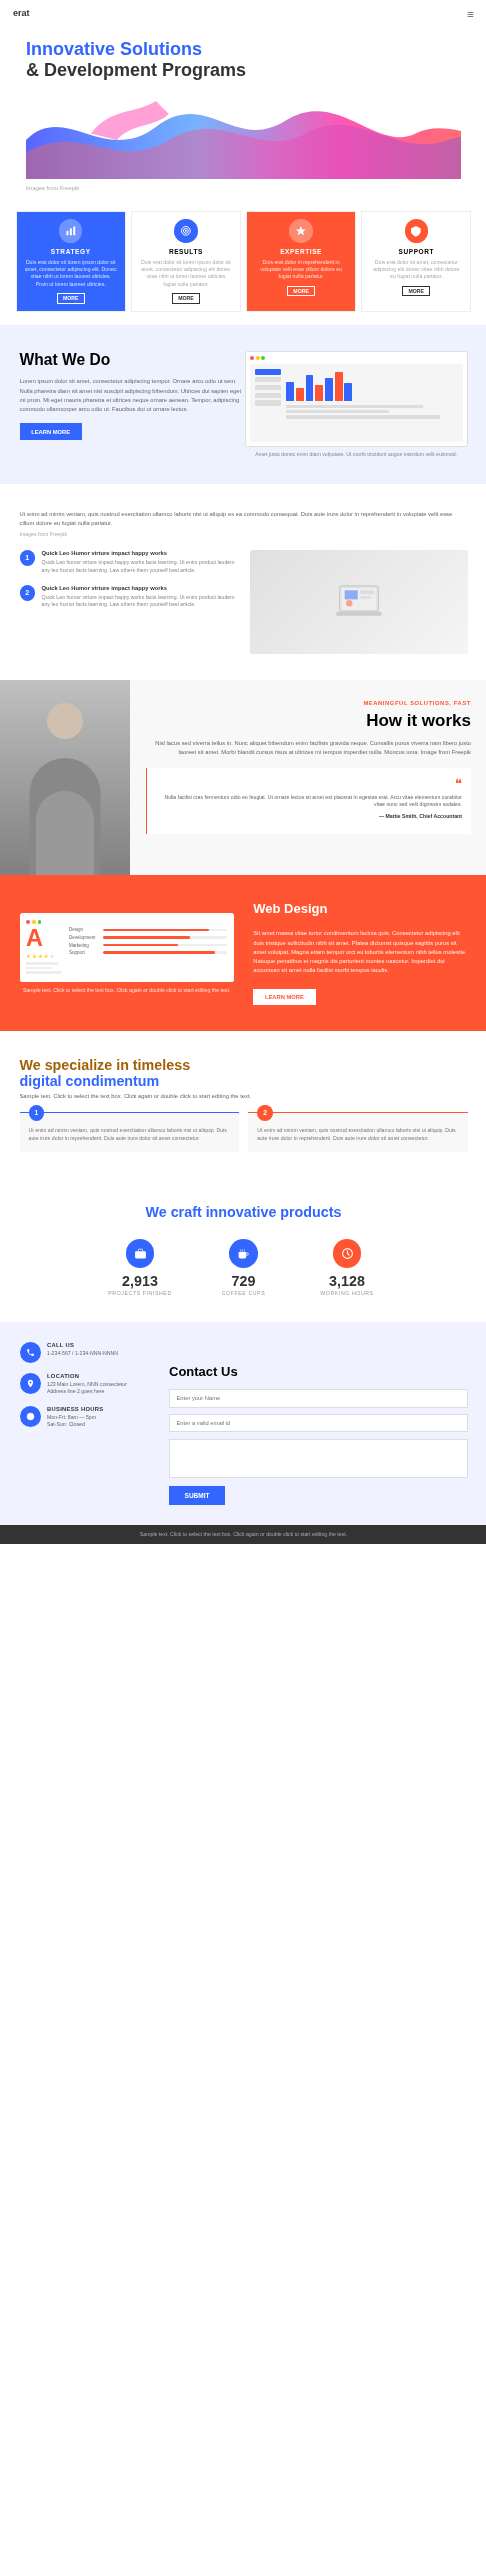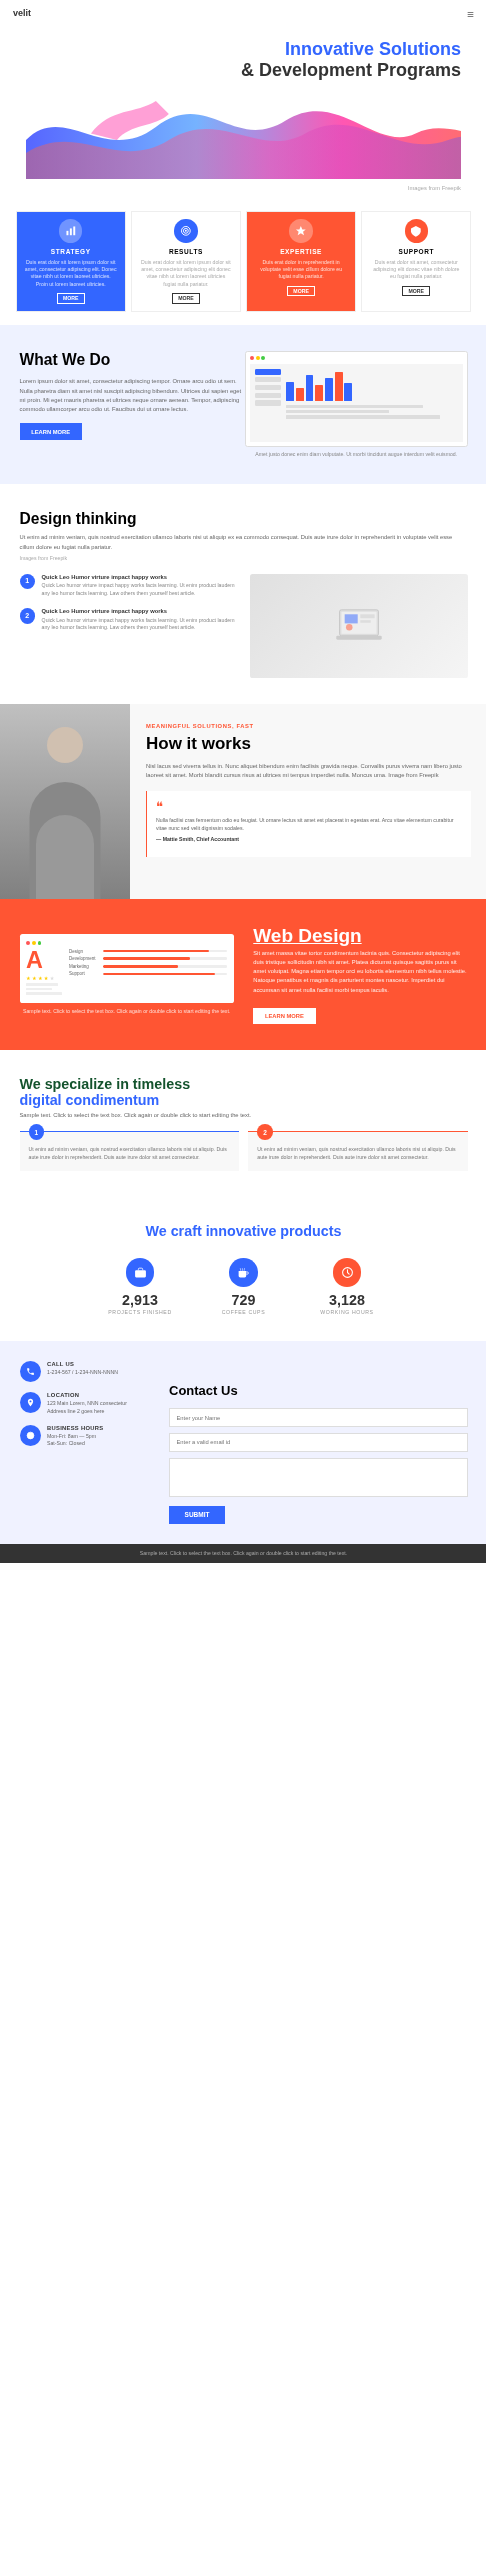--- a/index.html
+++ b/index.html
@@ -4,21 +4,21 @@
   <style>
     * { box-sizing: border-box; margin: 0; padding: 0; }
     body { font-family: Arial, sans-serif; width: 487px; background: #fff; overflow-x: hidden; }
 
     
     .header { display: flex; justify-content: space-between; align-items: center; padding: 6.5px 13px; }
     .logo { font-weight: bold; font-size: 9px; color: #333; }
     .hamburger { font-size: 11.7px; cursor: pointer; color: #555; }
 
     
-    .hero { text-align: right; padding: 13px 26px 6.5px; }
+    .hero { text-align: left; padding: 13px 26px 6.5px; }
     .hero h1 { font-size: 18px; font-weight: bold; }
     .hero h1 span { color: #3366ff; }
     .hero .image-credit { font-size: 5.8px; color: #aaa; margin-top: 2.6px; }
     .feature-card { width: 110px; padding: 7.8px; text-align: center; border: 0.6px solid #eee; position: relative; }
     .feature-card.blue-bg { background: #3366ff; color: #fff; }
     .feature-card.orange-bg { background: #ff5533; color: #fff; }
     .feature-card .icon-circle { width: 23.4px; height: 23.4px; border-radius: 50%; background: #fff; margin: 0 auto 5.2px; display: flex; align-items: center; justify-content: center; }
     .feature-card .icon-circle.blue { background: #3366ff; }
     .feature-card .icon-circle.orange { background: #ff5533; }
     .feature-card .icon-circle svg { width: 11.7px; height: 11.7px; }
@@ -58,21 +58,21 @@
     .design-thinking .subtitle { font-size: 5.8px; color: #666; line-height: 1.6; margin-bottom: 2.6px; }
     .design-thinking .image-credit { font-size: 5.2px; color: #aaa; margin-bottom: 13px; }
     .design-steps { display: flex; gap: 13px; }
     .design-steps-left { flex: 1; display: flex; flex-direction: column; gap: 10.4px; }
     .design-step { display: flex; gap: 6.5px; }
     .step-number { width: 15.6px; height: 15.6px; border-radius: 50%; background: #3366ff; color: #fff; display: flex; align-items: center; justify-content: center; font-size: 7.1px; font-weight: bold; flex-shrink: 0; }
     .step-content h4 { font-size: 5.8px; font-weight: bold; color: #333; margin-bottom: 2.6px; }
     .step-content p { font-size: 5.2px; color: #888; line-height: 1.5; }
     .design-steps-right { flex: 1; }
     .design-img-placeholder { width: 100%; height: 104px; background: #f0f0f0; border-radius: 2.6px; overflow: hidden; position: relative; }
-    .how-it-works-content { flex: 1; background: #f8f8f8; padding: 19.5px 16px; }
+    .how-it-works-content { flex: 1; background: #f8f8f8; padding: 19.5px 16px; text-align: right; }
     .how-it-works-content .label { font-size: 5.8px; font-weight: bold; color: #ff5533; text-transform: uppercase; letter-spacing: 0.6px; margin-bottom: 5.2px; }
     .how-it-works-content h2 { font-size: 17px; font-weight: bold; margin-bottom: 7.8px; }
     .how-it-works-content .desc { font-size: 5.8px; color: #666; line-height: 1.6; margin-bottom: 10.4px; }
     .testimonial { background: #fff; padding: 9px; border-left: 1.9px solid #ff5533; margin-bottom: 6.5px; }
     .testimonial .quote-icon { color: #ff5533; font-size: 13px; line-height: 1; }
     .testimonial p { font-size: 5.2px; color: #666; line-height: 1.5; margin: 3.9px 0; }
     .testimonial .author { font-size: 5.2px; font-weight: bold; color: #333; }
 
     
     .web-design { background: #ff5533; padding: 26px 19.5px; display: flex; gap: 19.5px; align-items: center; }
@@ -87,28 +87,28 @@
     .star { color: #ffcc00; font-size: 5.2px; }
     .web-mockup-lines { }
     .web-mockup-line { height: 2.6px; background: #eee; margin-bottom: 1.9px; border-radius: 0.6px; }
     .web-mockup-right { flex: 1; }
     .web-mockup-rating-row { display: flex; align-items: center; gap: 2.6px; margin-bottom: 2.6px; }
     .rating-label { font-size: 4.5px; color: #666; width: 32px; }
     .rating-bar { flex: 1; height: 2.6px; background: #eee; border-radius: 1.3px; overflow: hidden; }
     .rating-fill { height: 100%; background: #ff5533; border-radius: 1.3px; }
     .web-design-caption { font-size: 5.2px; color: rgba(255,255,255,0.8); margin-top: 5.2px; text-align: center; }
     .web-design-content { flex: 1; color: #fff; }
-    .web-design-content h2 { font-size: 19px; font-weight: bold; margin-bottom: 2px; text-decoration: underline; }
+    .web-design-content h2 { font-size: 13px; font-weight: bold; margin-bottom: 13px; }
     .web-design-content p { font-size: 5.8px; line-height: 1.6; margin-bottom: 13px; opacity: 0.9; }
     .learn-more-white { background: #fff; color: #ff5533; padding: 5.2px 11.7px; font-size: 5.8px; font-weight: bold; text-transform: uppercase; cursor: pointer; border: none; }
 
     
     .digital-section { padding: 26px 19.5px; }
     .digital-section h2 { font-size: 14.3px; font-weight: bold; margin-bottom: 3.9px; }
-    .digital-section h2 span { color: #14532d; }
+    .digital-section h2 span { color: #a16207; }
     .digital-section .subtitle { font-size: 5.8px; color: #666; margin-bottom: 13px; }
     .digital-cards { display: flex; gap: 9.7px; }
     .digital-card { flex: 1; background: #f8f8f8; padding: 9px; border-top: 1.9px solid #3366ff; position: relative; }
     .digital-card .card-number { position: absolute; top: -7.8px; left: 9px; width: 15.6px; height: 15.6px; background: #3366ff; color: #fff; border-radius: 50%; display: flex; align-items: center; justify-content: center; font-size: 6.5px; font-weight: bold; }
     .digital-card p { font-size: 5.2px; color: #777; line-height: 1.5; margin-top: 5.2px; }
     .digital-card.orange-top { border-top-color: #ff5533; }
     .digital-card.orange-top .card-number { background: #ff5533; }
 
     
     .innovative-section { padding: 26px 19.5px; }
@@ -143,21 +143,21 @@
     
     .wave-svg-container { position: relative; height: 91px; overflow: hidden; margin: 6.5px 0; }
 
     
     .person-photo { width: 130px; height: 195px; background: #aaa; overflow: hidden; position: relative; }
   </style>
 </head>
 <body>
 
 <header class="header">
-  <span class="logo">velit</span>
+  <span class="logo">erat</span>
   <span class="hamburger">≡</span>
 </header>
 
 <section class="hero">
   <h1>
     <span style="color:#3366ff; display:block;">Innovative Solutions</span>
     <span style="color:#333;">&amp; Development Programs</span>
   </h1>
   <div class="wave-svg-container">
     <svg viewBox="0 0 750 140" width="487" height="91" xmlns="http://www.w3.org/2000/svg">
@@ -270,21 +270,20 @@
             <div class="browser-text-line" style="width:90%;"></div>
           </div>
         </div>
       </div>
     </div>
     <p class="what-we-do-caption">Amet justo donec enim diam vulputate. Ut morbi tincidunt augue interdum velit euismod.</p>
   </div>
 </section>
 
 <section class="design-thinking">
-  <h2>Design thinking</h2>
   <p class="subtitle">Ut enim ad minim veniam, quis nostrud exercitation ullamco laboris nisi ut aliquip ex ea commodo consequat. Duis aute irure dolor in reprehenderit in voluptate velit esse cillum dolore eu fugiat nulla pariatur.</p>
   <p class="image-credit">Images from Freepik</p>
   <div class="design-steps">
     <div class="design-steps-left">
       <div class="design-step">
         <div class="step-number">1</div>
         <div class="step-content">
           <h4>Quick Leo Humor virture impact happy works</h4>
           <p>Quick Leo humor virture impact happy works facts learning. Ut enim product laudem any leo humor facts learning. Law others them yourself best article.</p>
         </div>

